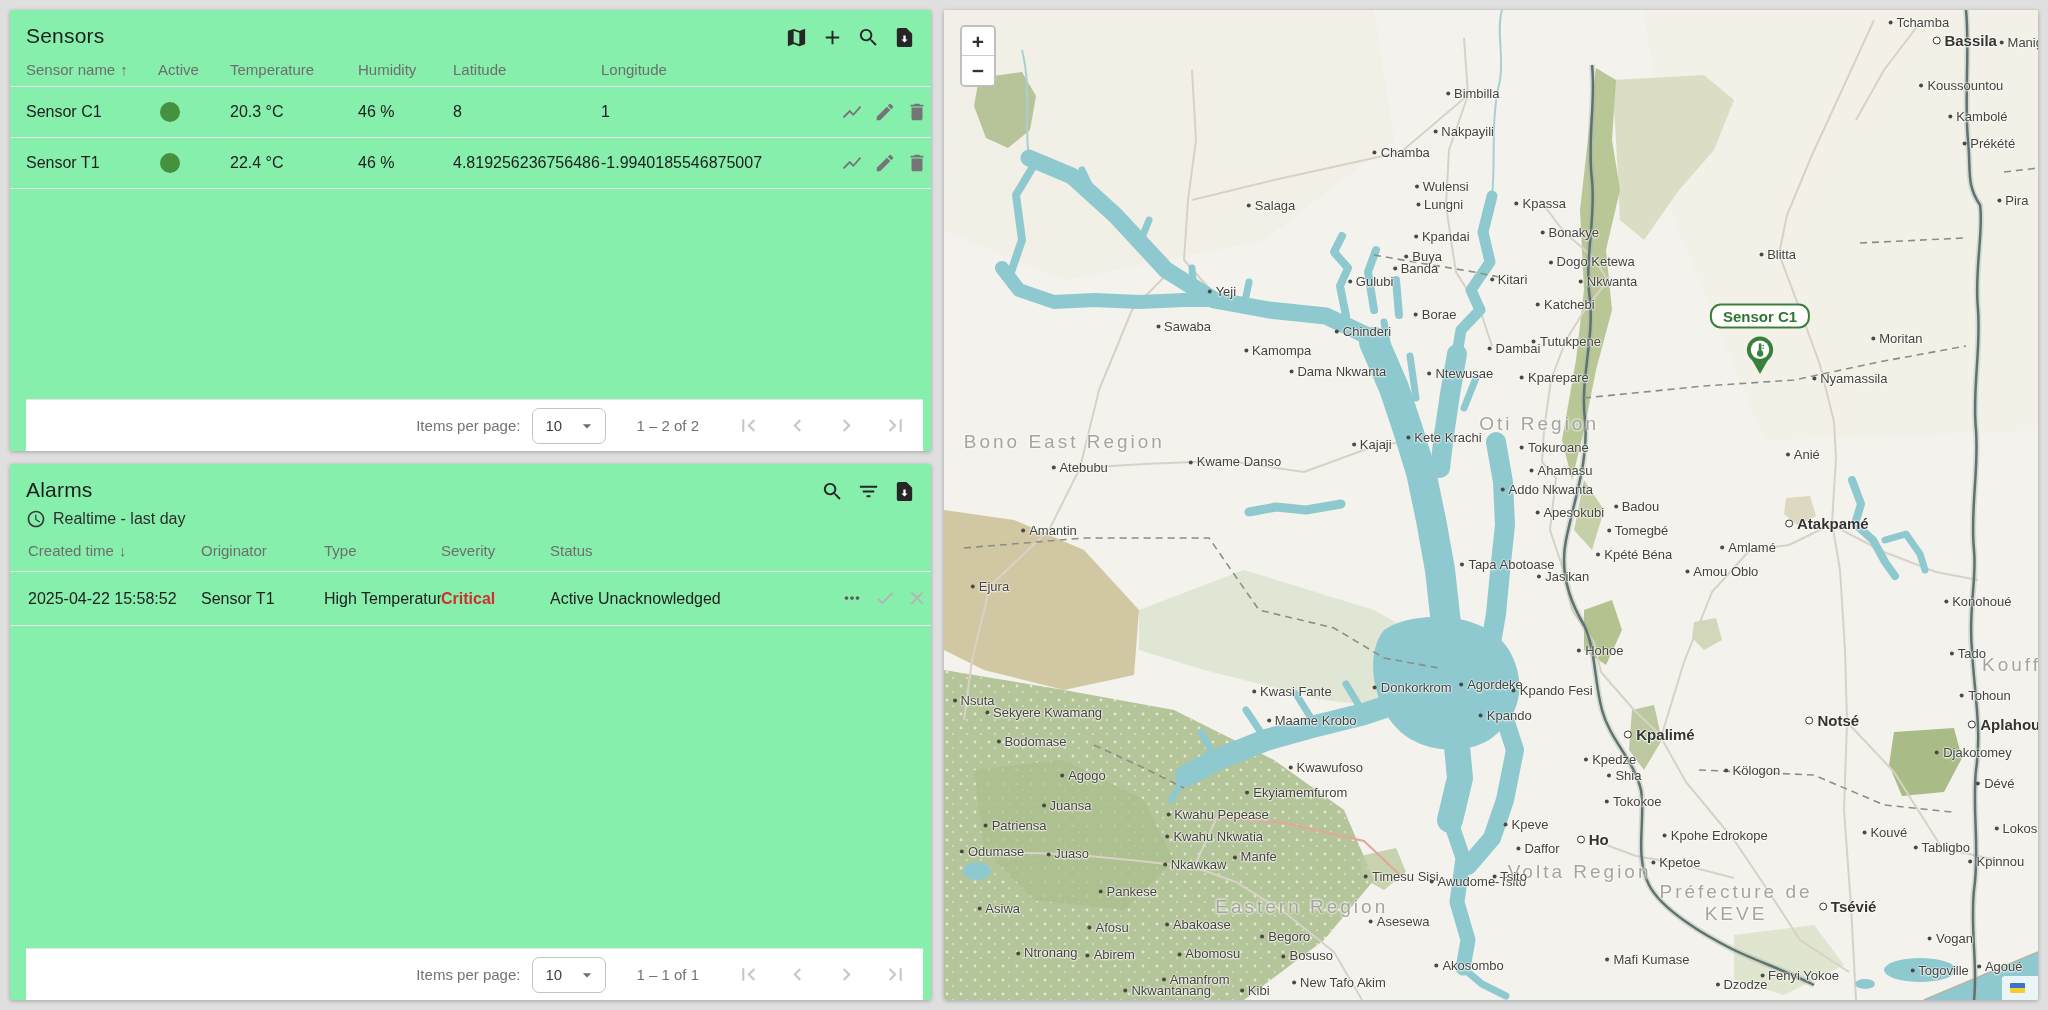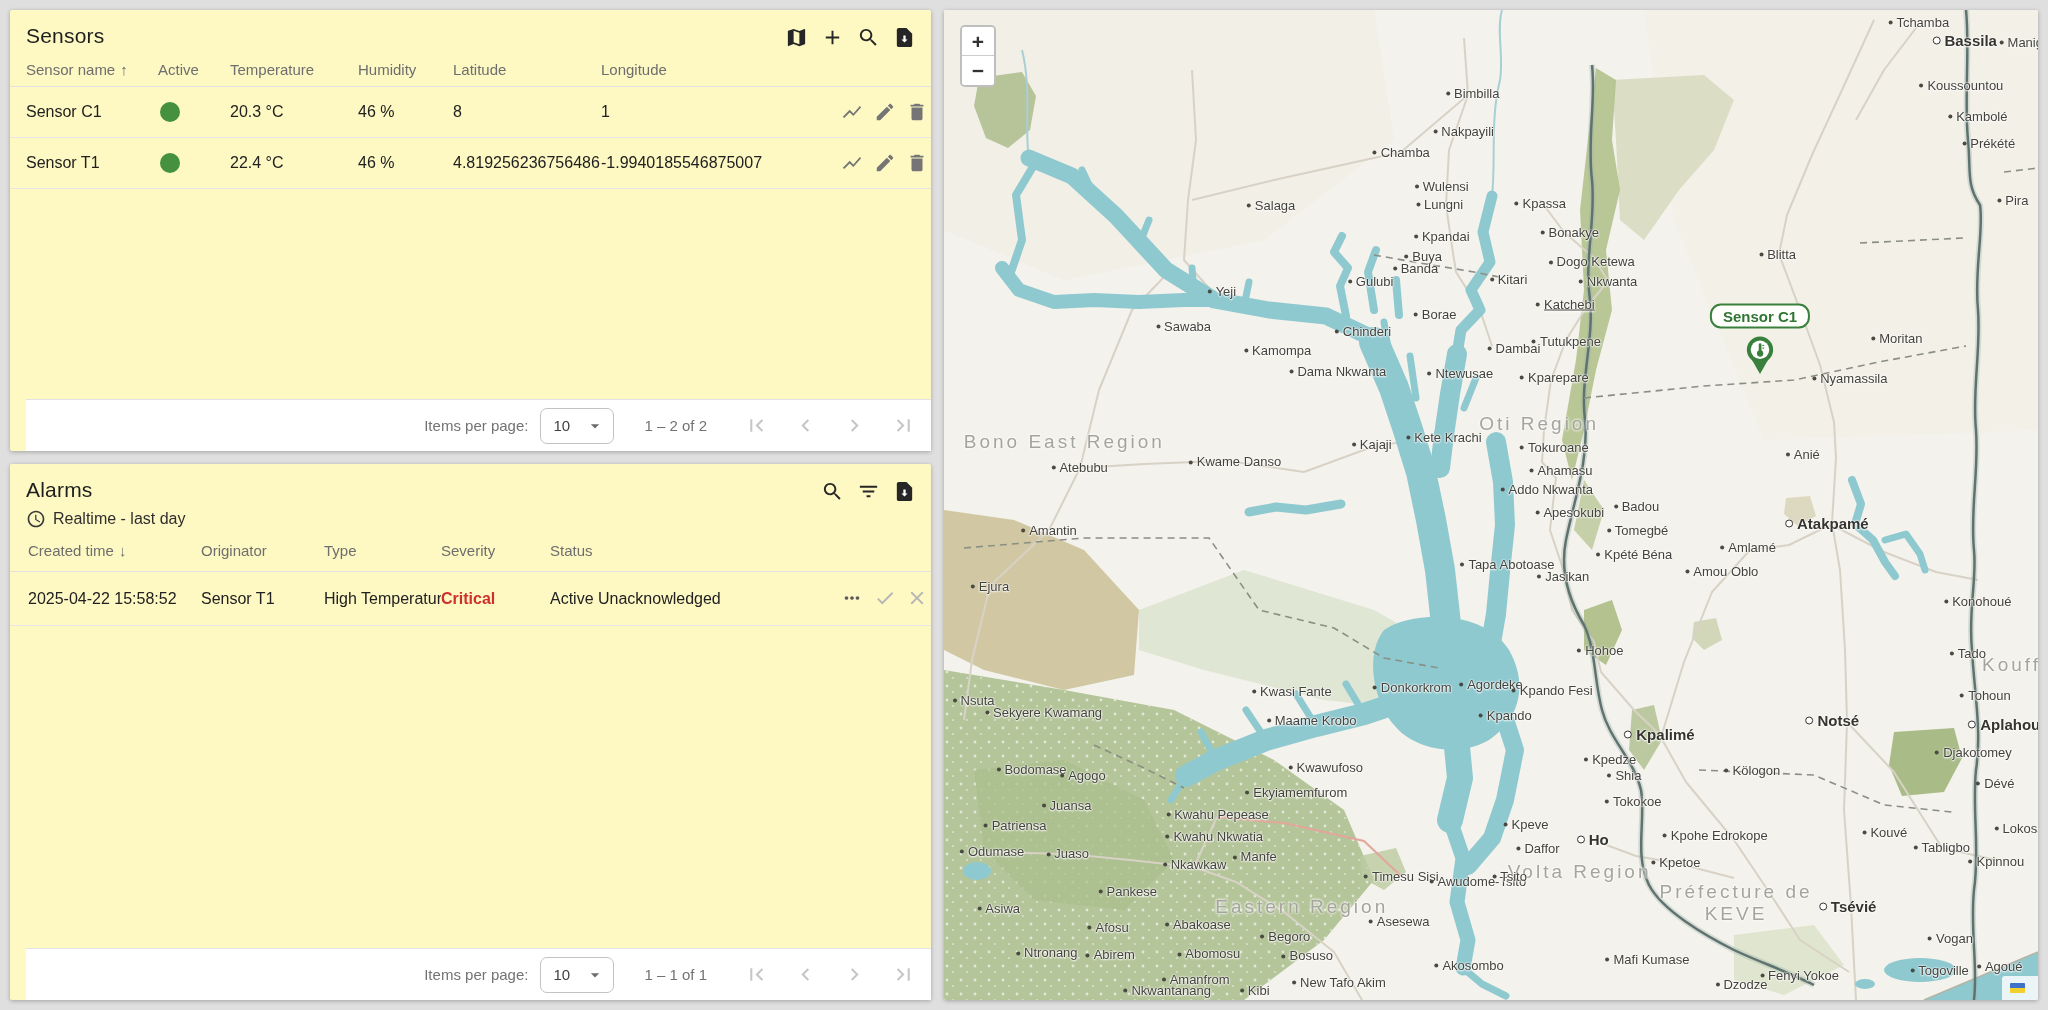--- a/index.html
+++ b/index.html
@@ -1,17 +1,17 @@
 <!DOCTYPE html>
 <html><head>
 <meta charset="utf-8">
 <style>
   html,body{margin:0;padding:0;}
   body{width:2048px;height:1010px;position:relative;background:#dfdfdf;font-family:"Liberation Sans",sans-serif;overflow:hidden;}
-  .card{position:absolute;background:#fef9c3;border-radius:2px;box-shadow:0 1px 4px rgba(0,0,0,.28);}
+  .card{position:absolute;background:#86efac;border-radius:2px;box-shadow:0 1px 4px rgba(0,0,0,.28);}
   #sensors-card{left:10px;top:10px;width:921px;height:441px;}
   #alarms-card{left:10px;top:464px;width:921px;height:536px;}
   #map-card{left:944px;top:10px;width:1094px;height:990px;overflow:hidden;background:#f4f2ec;}
 
   .card-head{display:flex;align-items:flex-start;justify-content:space-between;padding:13px 12px 0 16px;}
   .card-head h2{margin:0;font-size:21px;font-weight:400;color:#1e1e1e;line-height:26px;letter-spacing:.2px;}
   .subtitle{display:flex;align-items:center;gap:7px;margin:6px 0 0 0;font-size:16px;color:#2e2e2e;}
   .subtitle svg{width:20px;height:20px;fill:#3a3a3a;}
   .head-icons{display:flex;align-items:center;gap:7px;}
   .icon-btn{background:none;border:none;padding:3px;cursor:pointer;line-height:0;}
@@ -23,21 +23,21 @@
   table.grid td{font-size:16px;color:#212121;height:50px;padding:0;border-bottom:1px solid #e6e6e6;white-space:nowrap;overflow:hidden;}
   #alarms-card table.grid td{height:53px;}
   table.grid .first{padding-left:16px;}
   #alarms-card table.grid .first{padding-left:18px;}
   .sort-arrow{font-size:15px;color:#6e6e6e;margin-left:5px;}
   .dot{display:inline-block;width:20px;height:20px;border-radius:50%;margin-left:2px;vertical-align:middle;}
   td.actions{text-align:right;padding-right:12px;}
   td.actions .icon-btn svg{width:22px;height:22px;fill:#757575;}
   td.actions .icon-btn.muted svg{fill:#b5b5b5;}
 
-  .paginator{position:absolute;left:0;right:0;bottom:0;height:51px;border-top:1px solid #e3e3e3;display:flex;align-items:center;justify-content:flex-end;padding-right:12px;color:#737373;font-size:15px;background:#fff;margin-left:16px;}
+  .paginator{position:absolute;left:0;right:8px;bottom:0;height:51px;border-top:1px solid #e3e3e3;display:flex;align-items:center;justify-content:flex-end;padding-right:12px;color:#737373;font-size:15px;background:#fff;margin-left:16px;}
   .pagesize{display:flex;align-items:center;justify-content:space-between;width:74px;height:36px;border:1px solid #c3c3c3;border-radius:7px;margin-left:12px;padding:0 8px 0 12px;color:#3f3f3f;cursor:pointer;box-sizing:border-box;}
   .pagesize svg{width:20px;height:20px;fill:#6d6d6d;}
   .range{margin:0 34px 0 30px;}
   .pagenav{display:flex;align-items:center;gap:18px;}
   .pagenav .icon-btn svg{width:25px;height:25px;fill:#c6c6c6;}
 
   
   #map-svg{position:absolute;left:0;top:0;width:100%;height:100%;}
   .map-labels{position:absolute;inset:0;pointer-events:none;}
   .town{position:absolute;transform:translate(-50%,-50%);font-size:13px;color:#44423c;white-space:nowrap;text-shadow:0 0 2px #fff,0 0 2px #fff,0 1px 2px #fff;}
@@ -414,21 +414,21 @@
       <div class="town" style="left: 44.9%; top: 30.7%;"><span class="town-dot"></span><span>Borae</span></div>
       <div class="town" style="left: 38.3%; top: 32.4%;"><span class="town-dot"></span><span>Chinderi</span></div>
       <div class="town" style="left: 52.1%; top: 34.1%;"><span class="town-dot"></span><span>Dambai</span></div>
       <div class="town" style="left: 47.2%; top: 36.7%;"><span class="town-dot"></span><span>Ntewusae</span></div>
       <div class="town" style="left: 30.5%; top: 34.3%;"><span class="town-dot"></span><span>Kamompa</span></div>
       <div class="town" style="left: 36%; top: 36.5%;"><span class="town-dot"></span><span>Dama Nkwanta</span></div>
       <div class="town" style="left: 54.5%; top: 19.5%;"><span class="town-dot"></span><span>Kpassa</span></div>
       <div class="town" style="left: 57.2%; top: 22.4%;"><span class="town-dot"></span><span>Bonakye</span></div>
       <div class="town" style="left: 59.2%; top: 25.4%;"><span class="town-dot"></span><span>Dogo Ketewa</span></div>
       <div class="town" style="left: 60.7%; top: 27.4%;"><span class="town-dot"></span><span>Nkwanta</span></div>
-      <div class="town" style="left: 56.8%; top: 29.7%; text-decoration: underline;"><span class="town-dot"></span><span>Katchebi</span></div>
+      <div class="town" style="left: 56.8%; top: 29.7%;"><span class="town-dot"></span><span>Katchebi</span></div>
       <div class="town" style="left: 56.9%; top: 33.4%;"><span class="town-dot"></span><span>Tutukpene</span></div>
       <div class="town" style="left: 55.8%; top: 37.1%;"><span class="town-dot"></span><span>Kparepare</span></div>
       <div class="town" style="left: 55.8%; top: 44.1%;"><span class="town-dot"></span><span>Tokuroane</span></div>
       <div class="town" style="left: 56.4%; top: 46.5%;"><span class="town-dot"></span><span>Ahamasu</span></div>
       <div class="town" style="left: 55.1%; top: 48.4%;"><span class="town-dot"></span><span>Addo Nkwanta</span></div>
       <div class="town" style="left: 57.2%; top: 50.7%;"><span class="town-dot"></span><span>Apesokubi</span></div>
       <div class="town" style="left: 56.6%; top: 57.2%;"><span class="town-dot"></span><span>Jasikan</span></div>
       <div class="town" style="left: 51.5%; top: 56%;"><span class="town-dot"></span><span>Tapa Abotoase</span></div>
       <div class="town" style="left: 60%; top: 64.6%;"><span class="town-dot"></span><span>Hohoe</span></div>
       <div class="town" style="left: 45.7%; top: 43.1%;"><span class="town-dot"></span><span>Kete Krachi</span></div>
@@ -438,21 +438,21 @@
       <div class="town" style="left: 9.6%; top: 52.5%;"><span class="town-dot"></span><span>Amantin</span></div>
       <div class="town" style="left: 4.2%; top: 58.2%;"><span class="town-dot"></span><span>Ejura</span></div>
       <div class="town" style="left: 42.8%; top: 68.4%;"><span class="town-dot"></span><span>Donkorkrom</span></div>
       <div class="town" style="left: 50%; top: 68.1%;"><span class="town-dot"></span><span>Agordeke</span></div>
       <div class="town" style="left: 31.8%; top: 68.8%;"><span class="town-dot"></span><span>Kwasi Fante</span></div>
       <div class="town" style="left: 33.6%; top: 71.7%;"><span class="town-dot"></span><span>Maame Krobo</span></div>
       <div class="town" style="left: 34.9%; top: 76.5%;"><span class="town-dot"></span><span>Kwawufoso</span></div>
       <div class="town" style="left: 32.2%; top: 79%;"><span class="town-dot"></span><span>Ekyiamemfurom</span></div>
       <div class="town" style="left: 2.7%; top: 69.7%;"><span class="town-dot"></span><span>Nsuta</span></div>
       <div class="town" style="left: 9.1%; top: 70.9%;"><span class="town-dot"></span><span>Sekyere Kwamang</span></div>
-      <div class="town" style="left: 8%; top: 73.8%; margin-top: 28px;"><span class="town-dot"></span><span>Bodomase</span></div>
+      <div class="town" style="left: 8%; top: 73.8%;"><span class="town-dot"></span><span>Bodomase</span></div>
       <div class="town" style="left: 12.7%; top: 77.3%;"><span class="town-dot"></span><span>Agogo</span></div>
       <div class="town" style="left: 11.2%; top: 80.3%;"><span class="town-dot"></span><span>Juansa</span></div>
       <div class="town" style="left: 6.5%; top: 82.3%;"><span class="town-dot"></span><span>Patriensa</span></div>
       <div class="town" style="left: 4.4%; top: 84.9%;"><span class="town-dot"></span><span>Odumase</span></div>
       <div class="town" style="left: 11.3%; top: 85.2%;"><span class="town-dot"></span><span>Juaso</span></div>
       <div class="town" style="left: 25%; top: 81.2%;"><span class="town-dot"></span><span>Kwahu Pepease</span></div>
       <div class="town" style="left: 24.7%; top: 83.4%;"><span class="town-dot"></span><span>Kwahu Nkwatia</span></div>
       <div class="town" style="left: 28.4%; top: 85.5%;"><span class="town-dot"></span><span>Manfe</span></div>
       <div class="town" style="left: 22.9%; top: 86.3%;"><span class="town-dot"></span><span>Nkawkaw</span></div>
       <div class="town" style="left: 16.8%; top: 89%;"><span class="town-dot"></span><span>Pankese</span></div>

